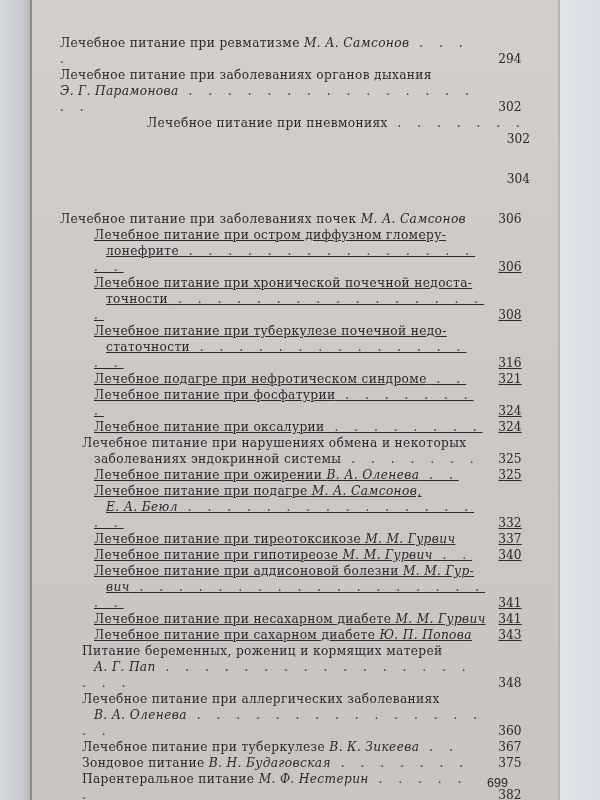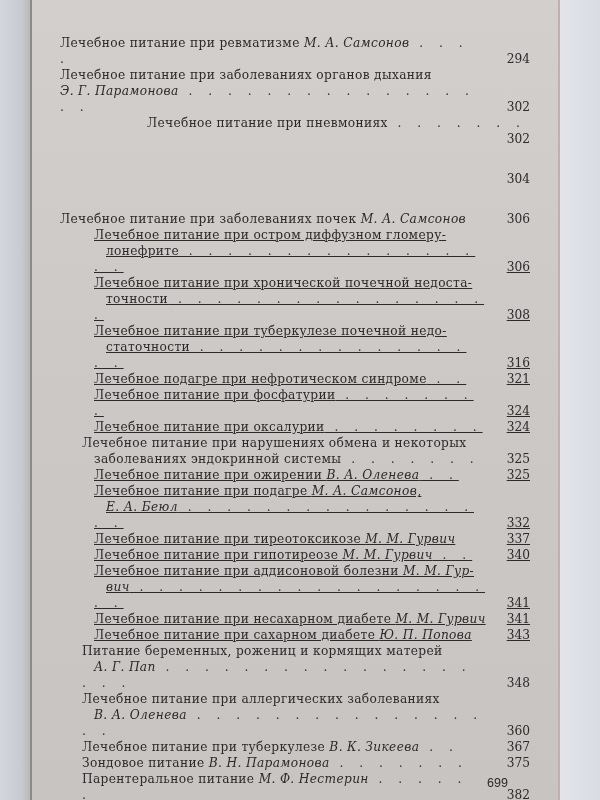--- a/index.html
+++ b/index.html
@@ -50,21 +50,21 @@
       align-items: flex-end;
       line-height: 16px;
     }
     .entry .text {
       flex: 1 1 auto;
       padding-right: 4px;
       white-space: normal;
     }
     .entry .page-num {
       flex: 0 0 40px;
-      text-align: right;
+      text-align: center;
       letter-spacing: 0;
     }
     .lvl0 { padding-left: 0; }
     .lvl1 { padding-left: 34px; text-decoration: underline; }
     .lvl2 { padding-left: 42px; flex-direction: column; }
     .author { font-style: italic; }
     .dots {
       letter-spacing: 6px;
       color: #3a3838;
     }
@@ -195,21 +195,21 @@
       <span class="text"><span>Лечебное питание при аллергических заболеваниях</span><br><span class="author" style="padding-left:12px">В. А. Оленева</span><span class="dots"> . . . . . . . . . . . . . . . . .</span></span>
       <span class="page-num">360</span>
     </div>
 
     <div class="entry" style="padding-left:22px">
       <span class="text"><span>Лечебное питание при туберкулезе </span><span class="author">В. К. Зикеева</span><span class="dots"> . .</span></span>
       <span class="page-num">367</span>
     </div>
 
     <div class="entry" style="padding-left:22px">
-      <span class="text"><span>Зондовое питание </span><span class="author">В. Н. Парамонова</span><span class="dots"> . . . . . . .</span></span>
+      <span class="text"><span>Зондовое питание </span><span class="author">В. Н. Будаговская</span><span class="dots"> . . . . . . .</span></span>
       <span class="page-num">375</span>
     </div>
 
     <div class="entry" style="padding-left:22px">
       <span class="text"><span>Парентеральное питание </span><span class="author">М. Ф. Нестерин</span><span class="dots"> . . . . . .</span></span>
       <span class="page-num">382</span>
     </div>
 
     <div class="section-title" style="padding-left:0">Технология приготовления диетических блюд</div>
 

